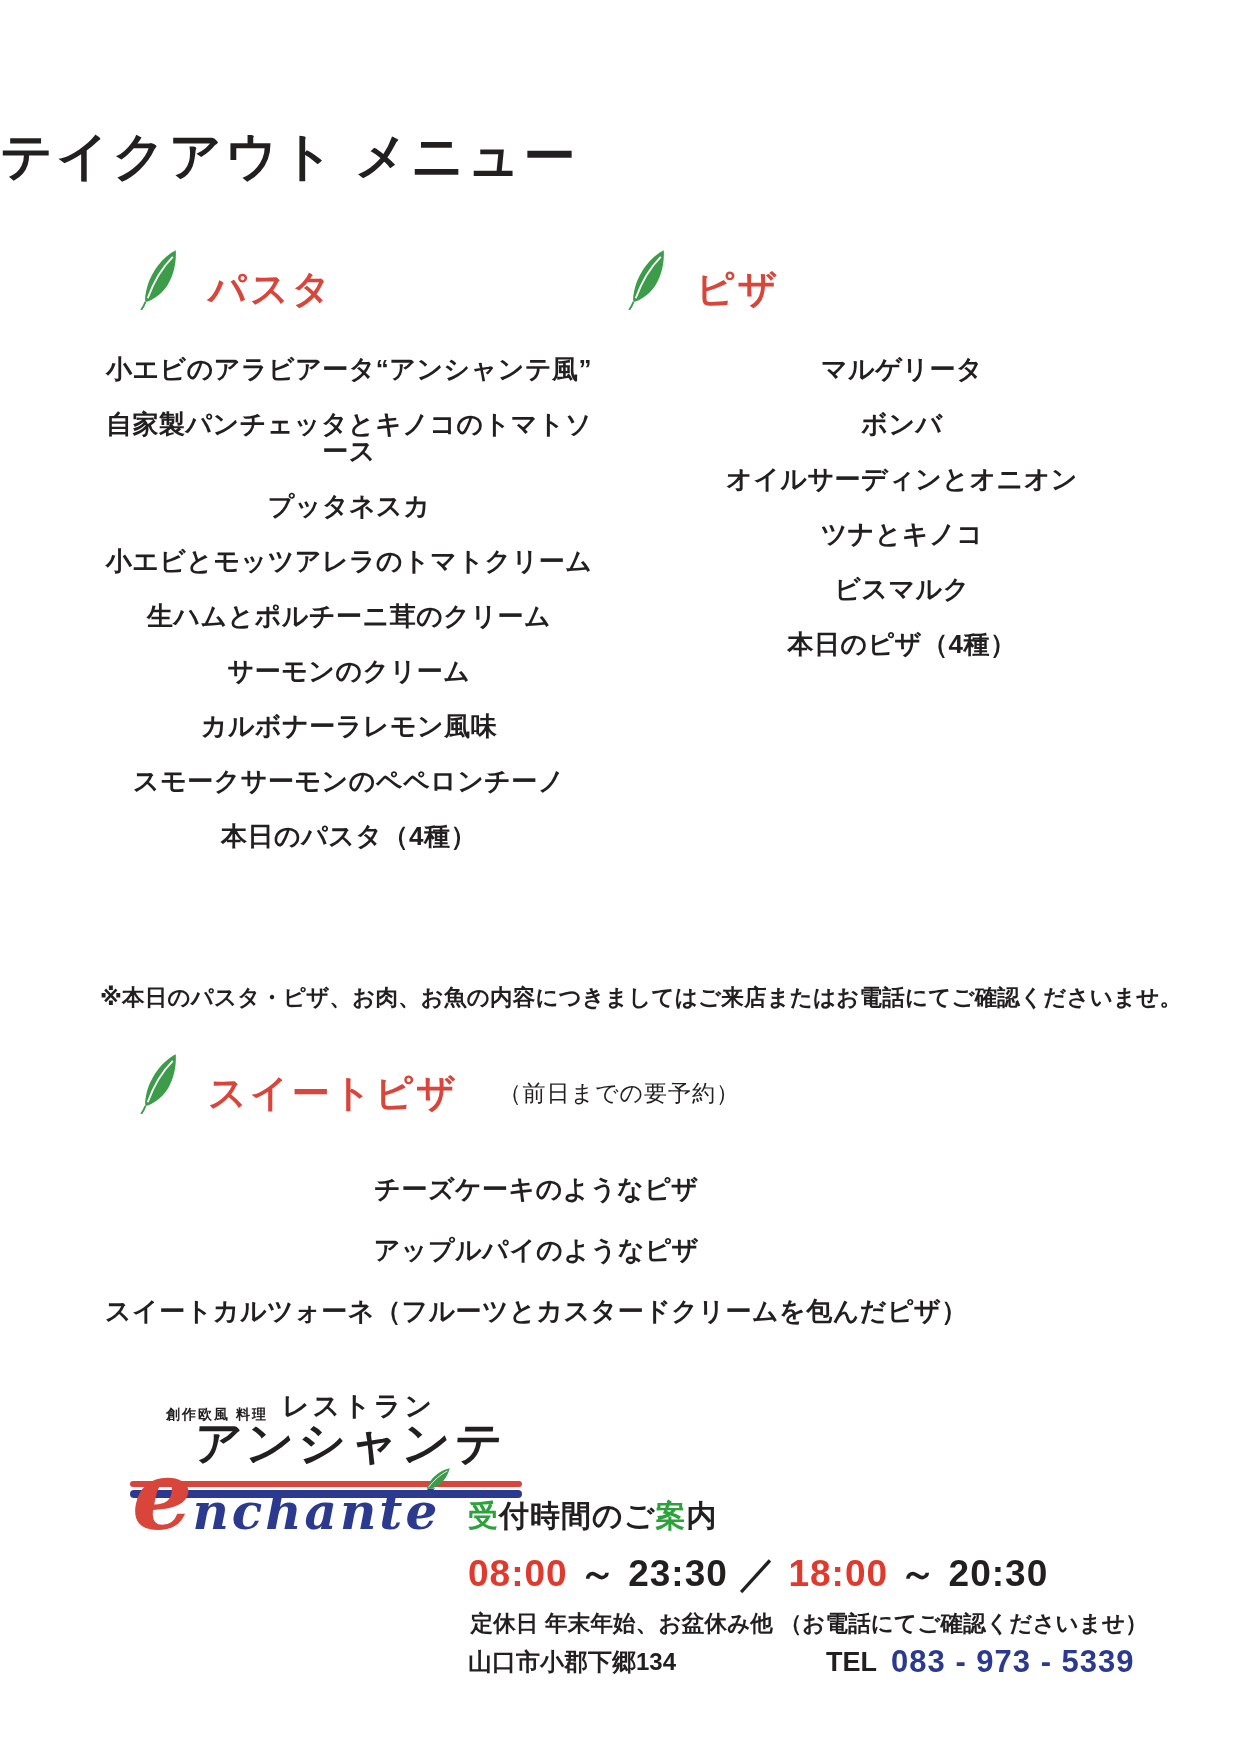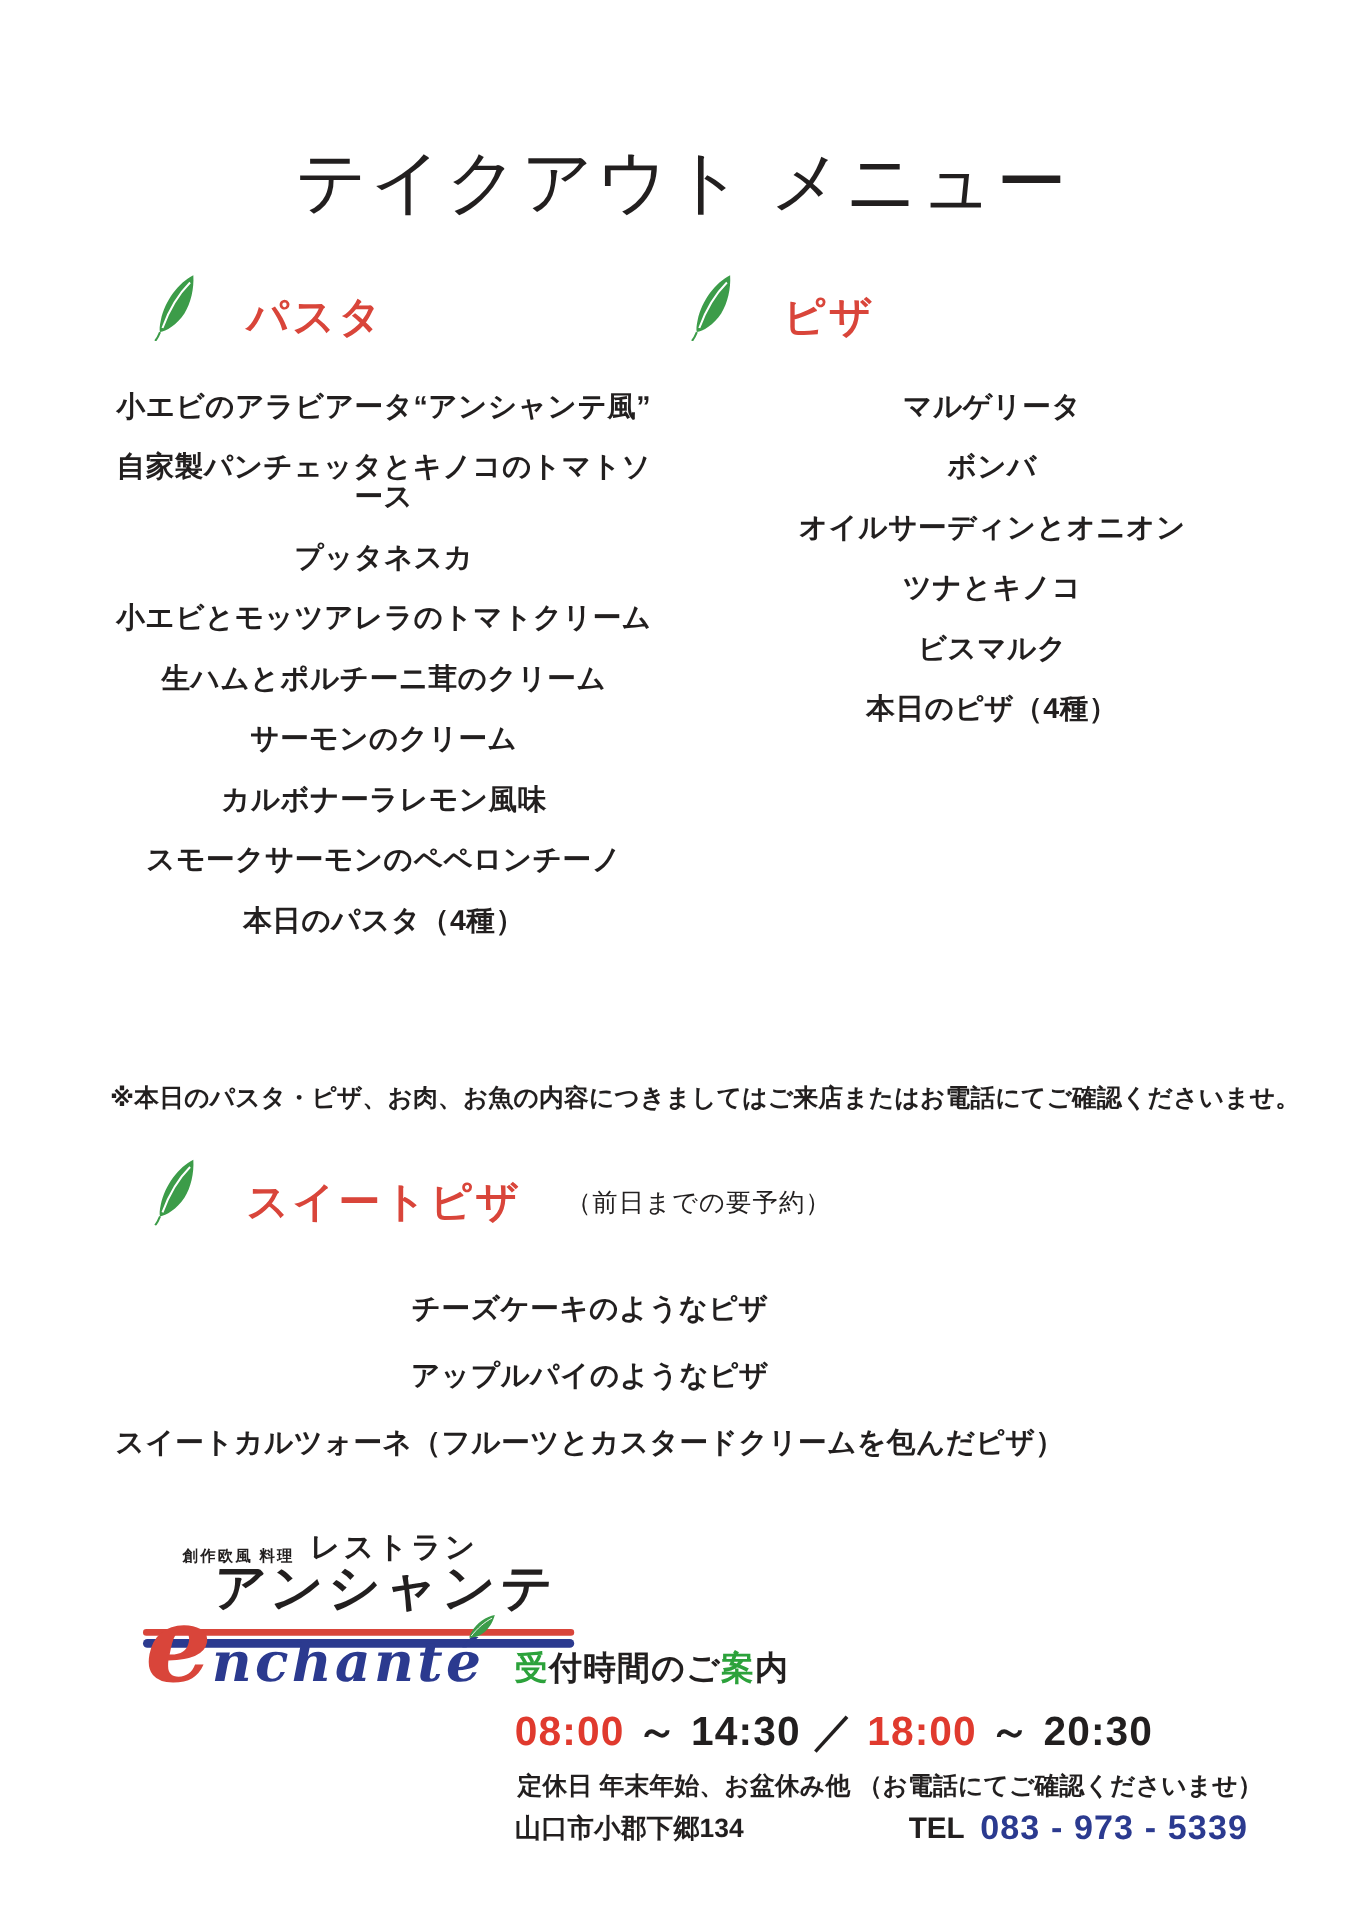--- a/index.html
+++ b/index.html
@@ -8,31 +8,31 @@
     --red-bright:#e03a2e;
     --leaf-green:#3c9c49;
     --text-green:#2ca23b;
     --navy:#2b3a8f;
     --ink:#221f1f;
   }
   html,body{ background:#ffffff; }
   body{ font-family:"Liberation Sans","DejaVu Sans",sans-serif; color:var(--ink); }
   .page{ position:relative; width:1241px; height:1755px; background:#ffffff; overflow:hidden; }
 
-  .title{ position:absolute; top:122px; left:0; width:100%; text-align:center;
-          font-size:64px; font-weight:normal; letter-spacing:3px; color:var(--ink); }
+  .title{ position:absolute; top:122px; left:0; width:100%; 
+          font-size:52px; font-weight:bold; letter-spacing:3px; color:var(--ink); }
 
   .columns{ position:absolute; top:248px; left:105px; right:30px; display:flex; }
   .col-pasta{ width:488px; }
   .col-pizza{ flex:1; }
 
   .section-header{ display:flex; align-items:flex-end; gap:24px; margin-left:33px; height:62px; }
   .leaf{ width:46px; height:62px; flex:0 0 auto; }
   .leaf-small{ position:absolute; top:82px; left:296px; width:24px; height:32px; transform:rotate(18deg); z-index:3; }
-  .section-heading{ font-size:38px; font-weight:bold; color:var(--red); line-height:1; padding-bottom:2px; letter-spacing:3px;margin-left:16px; }
+  .section-heading{ font-size:38px; font-weight:bold; color:var(--red); line-height:1; padding-bottom:2px; letter-spacing:3px; }
   .subnote{ font-size:23px; font-weight:normal; color:var(--ink); margin-left:16px; padding-bottom:5px; letter-spacing:1px; }
 
   .menu-list{ list-style:none; margin-top:46px;text-align:center; }
   .menu-item{ font-size:26px; font-weight:bold; line-height:27px; margin-bottom:28px; letter-spacing:0.5px; color:var(--ink); }
 
   .note{ position:absolute; top:982px; left:100px; font-size:22.5px; font-weight:bold; letter-spacing:0.2px; color:var(--ink); }
 
   .sweet{ position:absolute; top:1052px; left:105px; }
   .sweet .menu-list{ margin-top:62px; }
   .sweet .menu-item{ margin-bottom:34px; }
@@ -147,21 +147,21 @@
       <span class="logo-en-rest">nchanté</span>
     </div>
     <svg class="leaf-small" viewBox="0 0 60 84">
       <path d="M50 3 C32 12 15 34 10 58 C8.5 65 8 70 9 73 C16 72 30 64 39 50 C47 37 51 20 50 3 Z" fill="#3c9c49"></path>
       <path d="M12 68 C20 46 32 26 46 12" stroke="#ffffff" stroke-width="2" fill="none"></path>
     </svg>
   </div>
 
   <div class="footer-contact">
     <div class="contact-heading"><span class="green">受</span><span>付時間のご</span><span class="green">案</span><span>内</span></div>
-    <div class="contact-hours"><span class="red">08:00</span><span> ～ </span><span>14:30</span><span> ／ </span><span class="red">18:00</span><span> ～ </span><span>20:30</span></div>
+    <div class="contact-hours"><span class="red">08:00</span><span> ～ </span><span>23:30</span><span> ／ </span><span class="red">18:00</span><span> ～ </span><span>20:30</span></div>
     <div class="contact-closed">定休日 年末年始、お盆休み他 （お電話にてご確認くださいませ）</div>
     <div class="contact-address-line">
       <span class="contact-address">山口市小郡下郷134</span>
       <span class="contact-tel-label">TEL</span>
       <span class="contact-tel">083 - 973 - 5339</span>
     </div>
   </div>
 
 </div>
 

